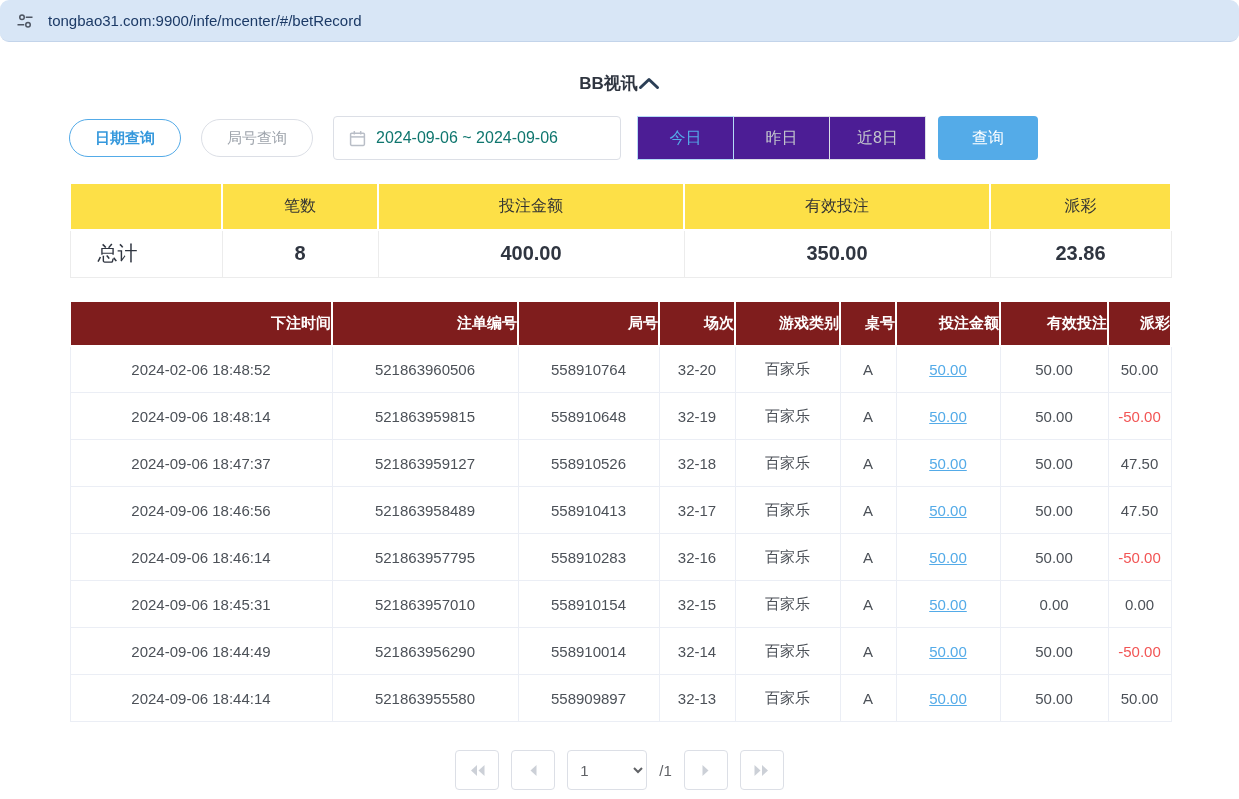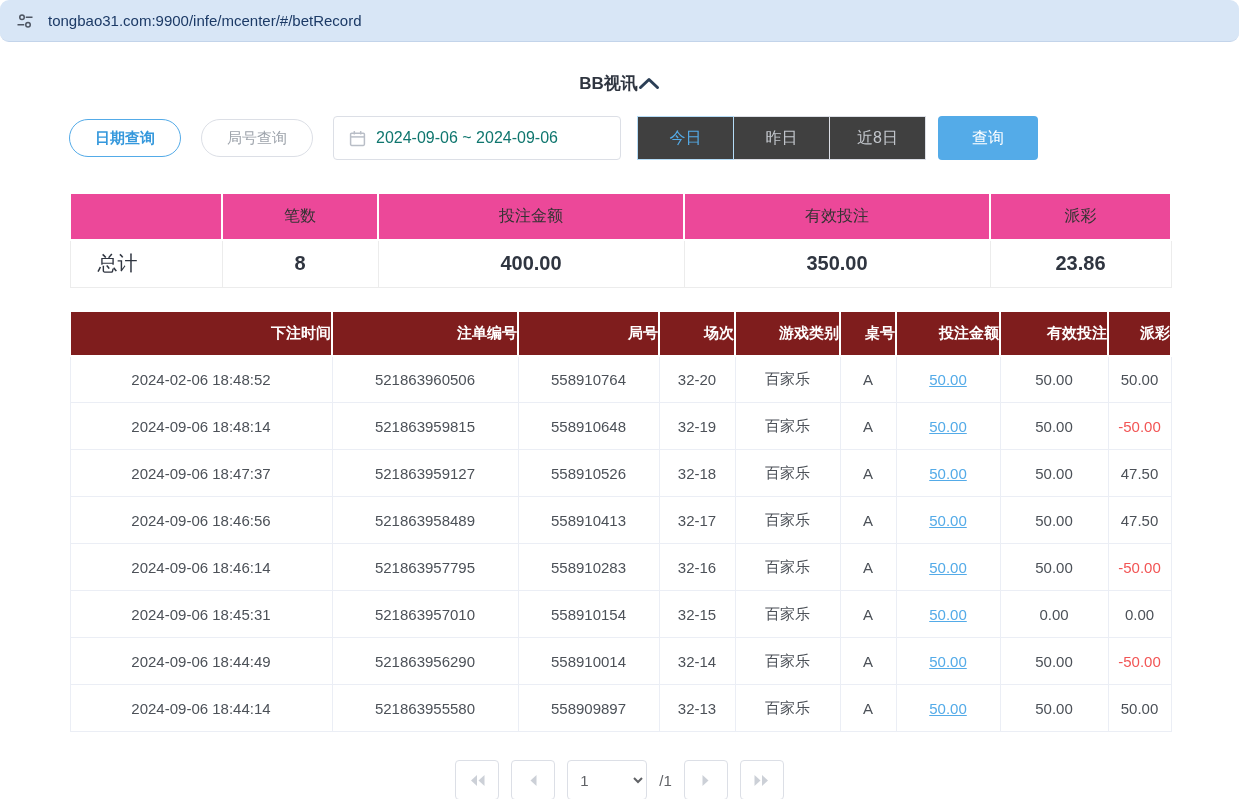--- a/index.html
+++ b/index.html
@@ -12,40 +12,40 @@
   .url { color:#1c3a66; font-size:15px; }
 
   .content { padding:0 69px; }
 
   .page-header { display:flex; justify-content:center; align-items:center;
                  padding:30px 0 21px; }
   .page-title { font-size:17px; font-weight:bold; color:#2f3540; }
   .chevron-btn { background:none; border:none; cursor:pointer; display:flex; align-items:center; }
 
   
-  .filter-row { display:flex; align-items:center; margin-bottom:32px; }
+  .filter-row { display:flex; align-items:center; margin-bottom:22px; }
   .pill { height:38px; padding:0 25px; border-radius:19px; background:#fff; font-size:15px; cursor:pointer; }
   .pill.active { border:1px solid #54abe8; color:#3598dc; font-weight:bold; }
   .pill.inactive { border:1px solid #dcdfe6; color:#9da3ab; margin-left:20px; }
   .date-input { height:44px; border:1px solid #dcdfe6; border-radius:4px; background:#fff;
                 display:flex; align-items:center; gap:10px; padding:0 15px; margin-left:20px;
                 width:288px; font-size:16px; color:#0f766e; cursor:pointer; }
   .seg-group { display:flex; margin-left:16px; }
-  .seg { width:97px; height:44px; background:#404040; border:1px solid #dcdfe6;
+  .seg { width:97px; height:44px; background:#4c1d95; border:1px solid #dcdfe6;
          font-size:16px; color:#c3c7cd; cursor:pointer; }
   .seg + .seg { margin-left:-1px; }
   .seg.active { color:#54abe8; border-color:#b5dcf7; position:relative; z-index:1; }
   .search-btn { margin-left:12px; width:100px; height:44px; background:#54abe8; border:none;
                 border-radius:4px; color:#fff; font-size:16px; cursor:pointer; }
 
   table { border-collapse:collapse; width:100%; table-layout:fixed; }
 
   
   .summary-table { margin-bottom:22px; }
-  .summary-table th { background:#ec4899; height:47px; font-size:16px; font-weight:normal;
+  .summary-table th { background:#fde047; height:47px; font-size:16px; font-weight:normal;
                       color:#333; border:2px solid #fff; text-align:center; }
   .summary-table td { height:47px; font-size:20px; color:#2f3540; text-align:center;
                       border:1px solid #ececec; font-weight:bold;margin-left:39px; }
   .summary-table td.total-label { text-align:left; padding-left:27px; font-weight:normal; }
 
   
   .bet-table thead th { background:#7f1d1d; color:#fff; font-size:15px; font-weight:bold;
                         height:45px; border:2px solid #fff; text-align:right; }
   .bet-table tbody td { height:47px; border:1px solid #ebeef5; text-align:center;
                         font-size:15px; color:#4c5158; background:#fff; overflow:hidden; }

